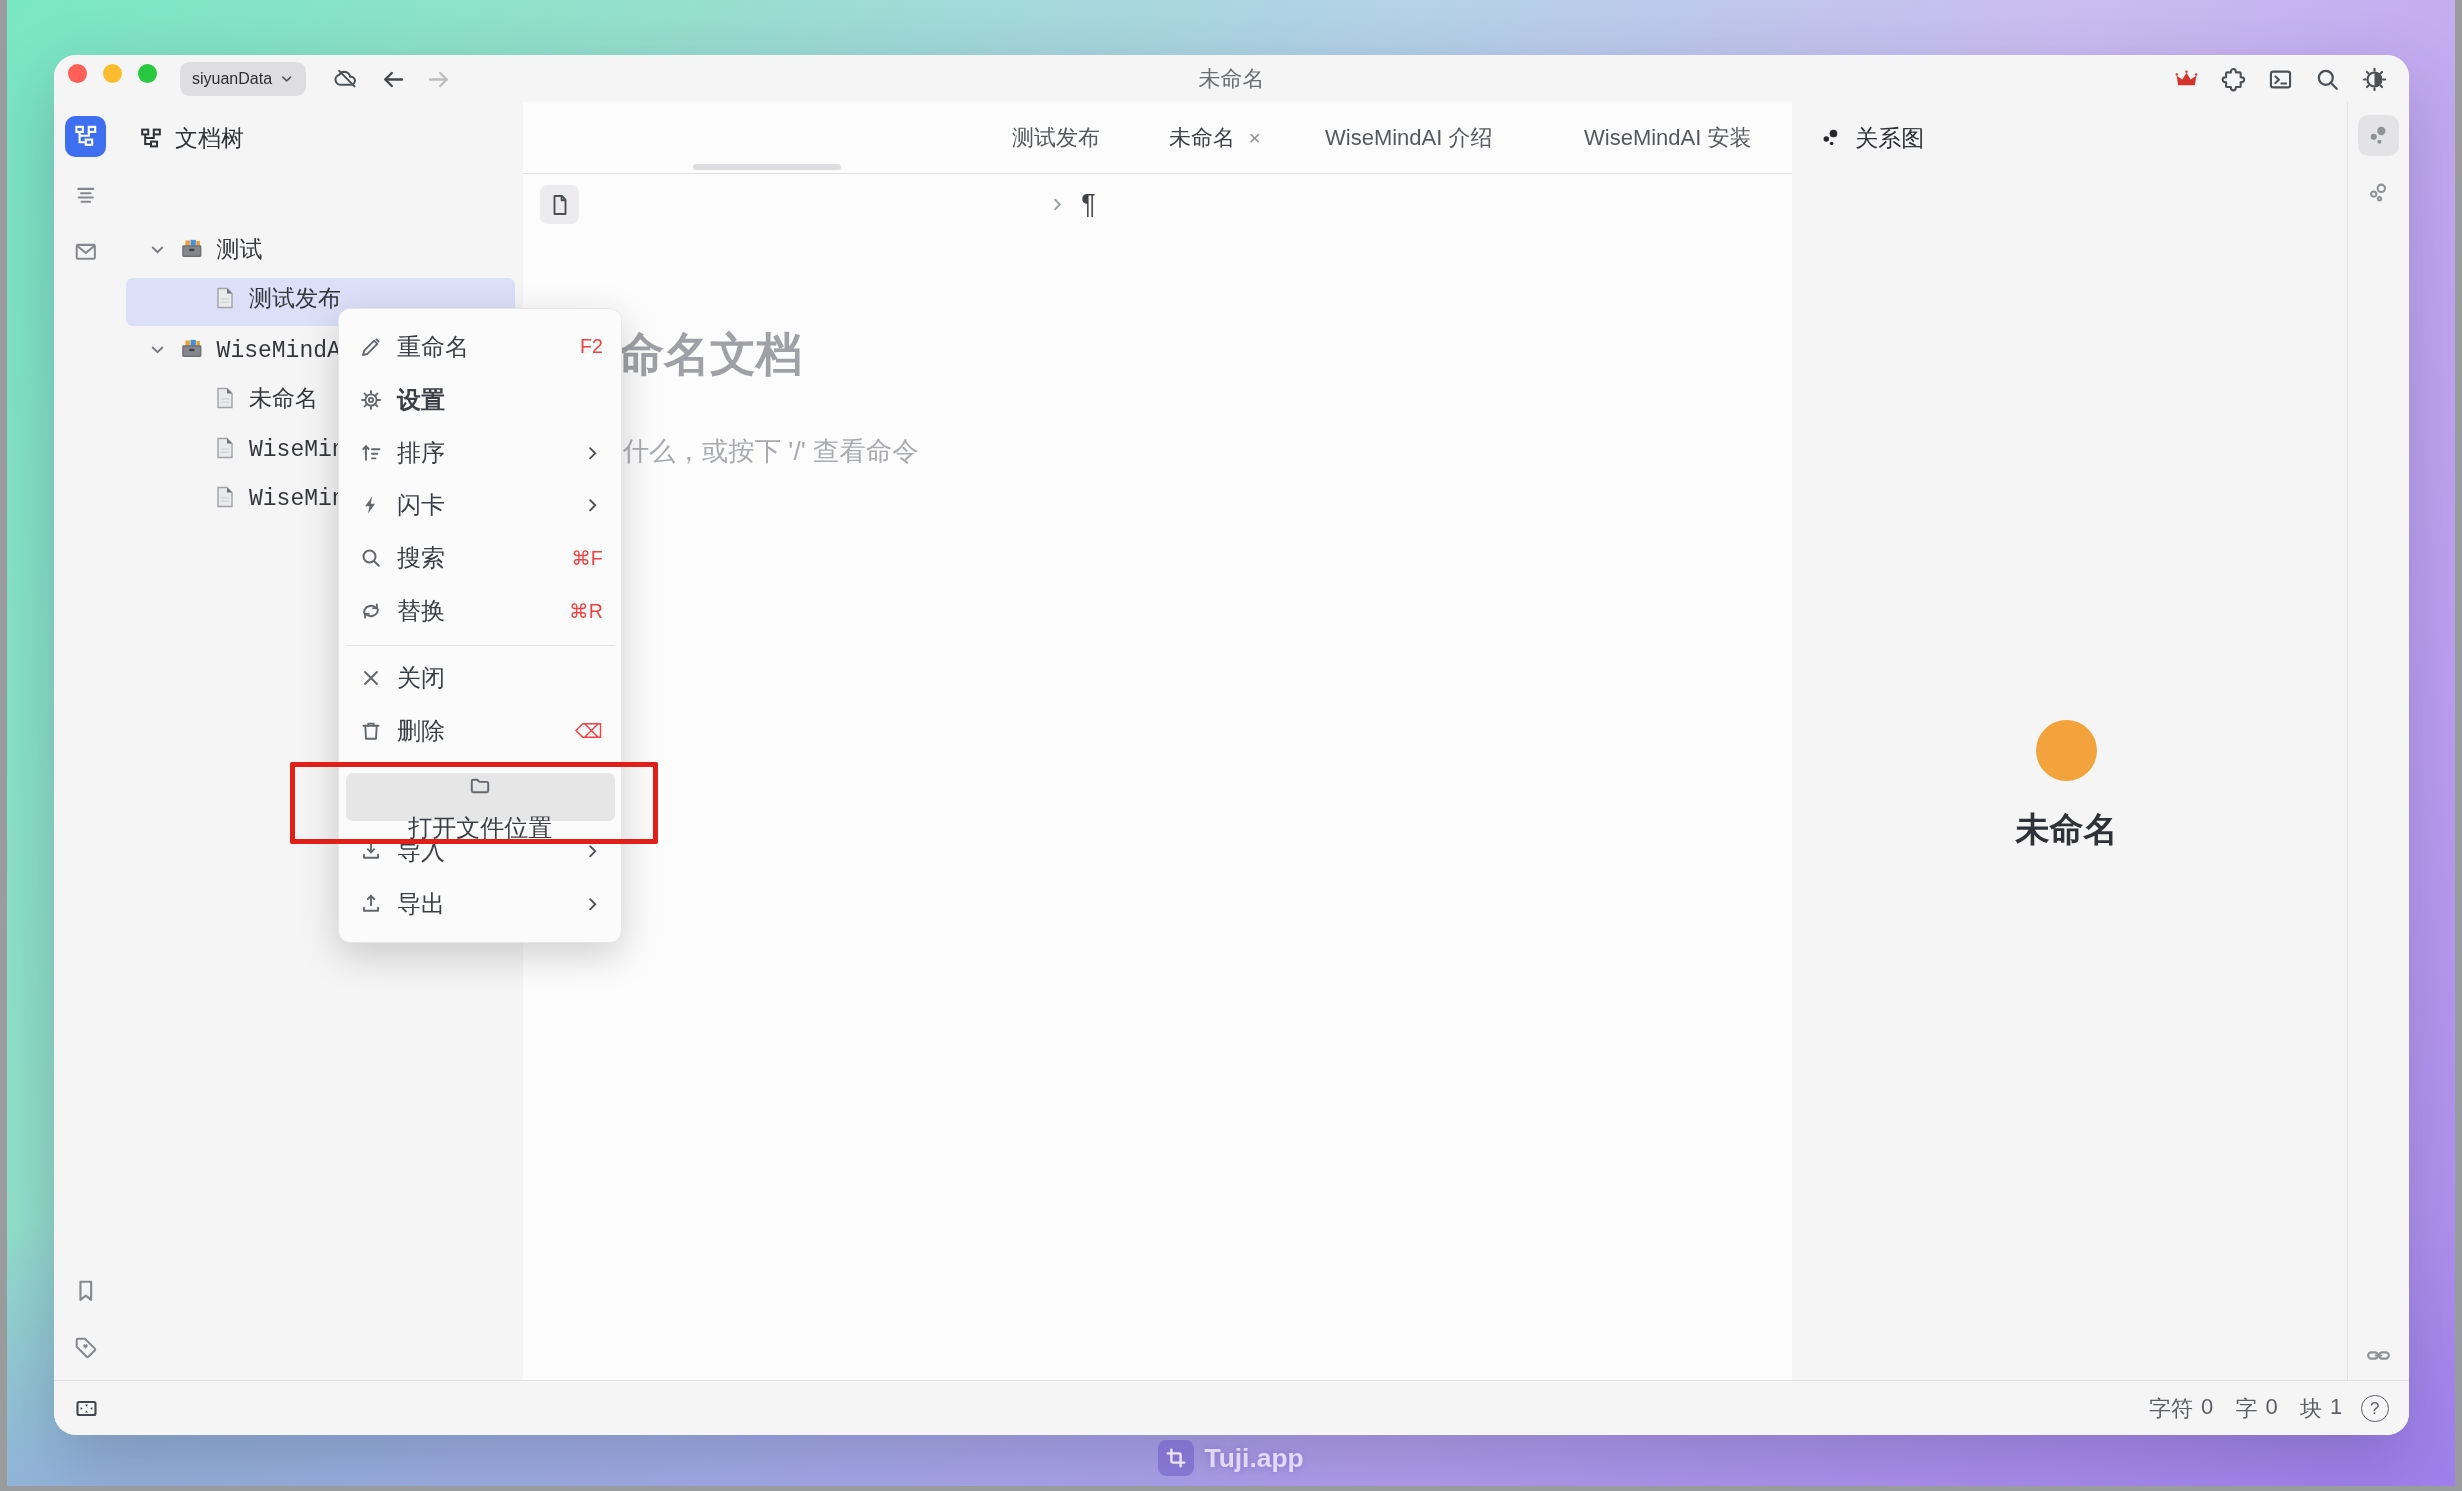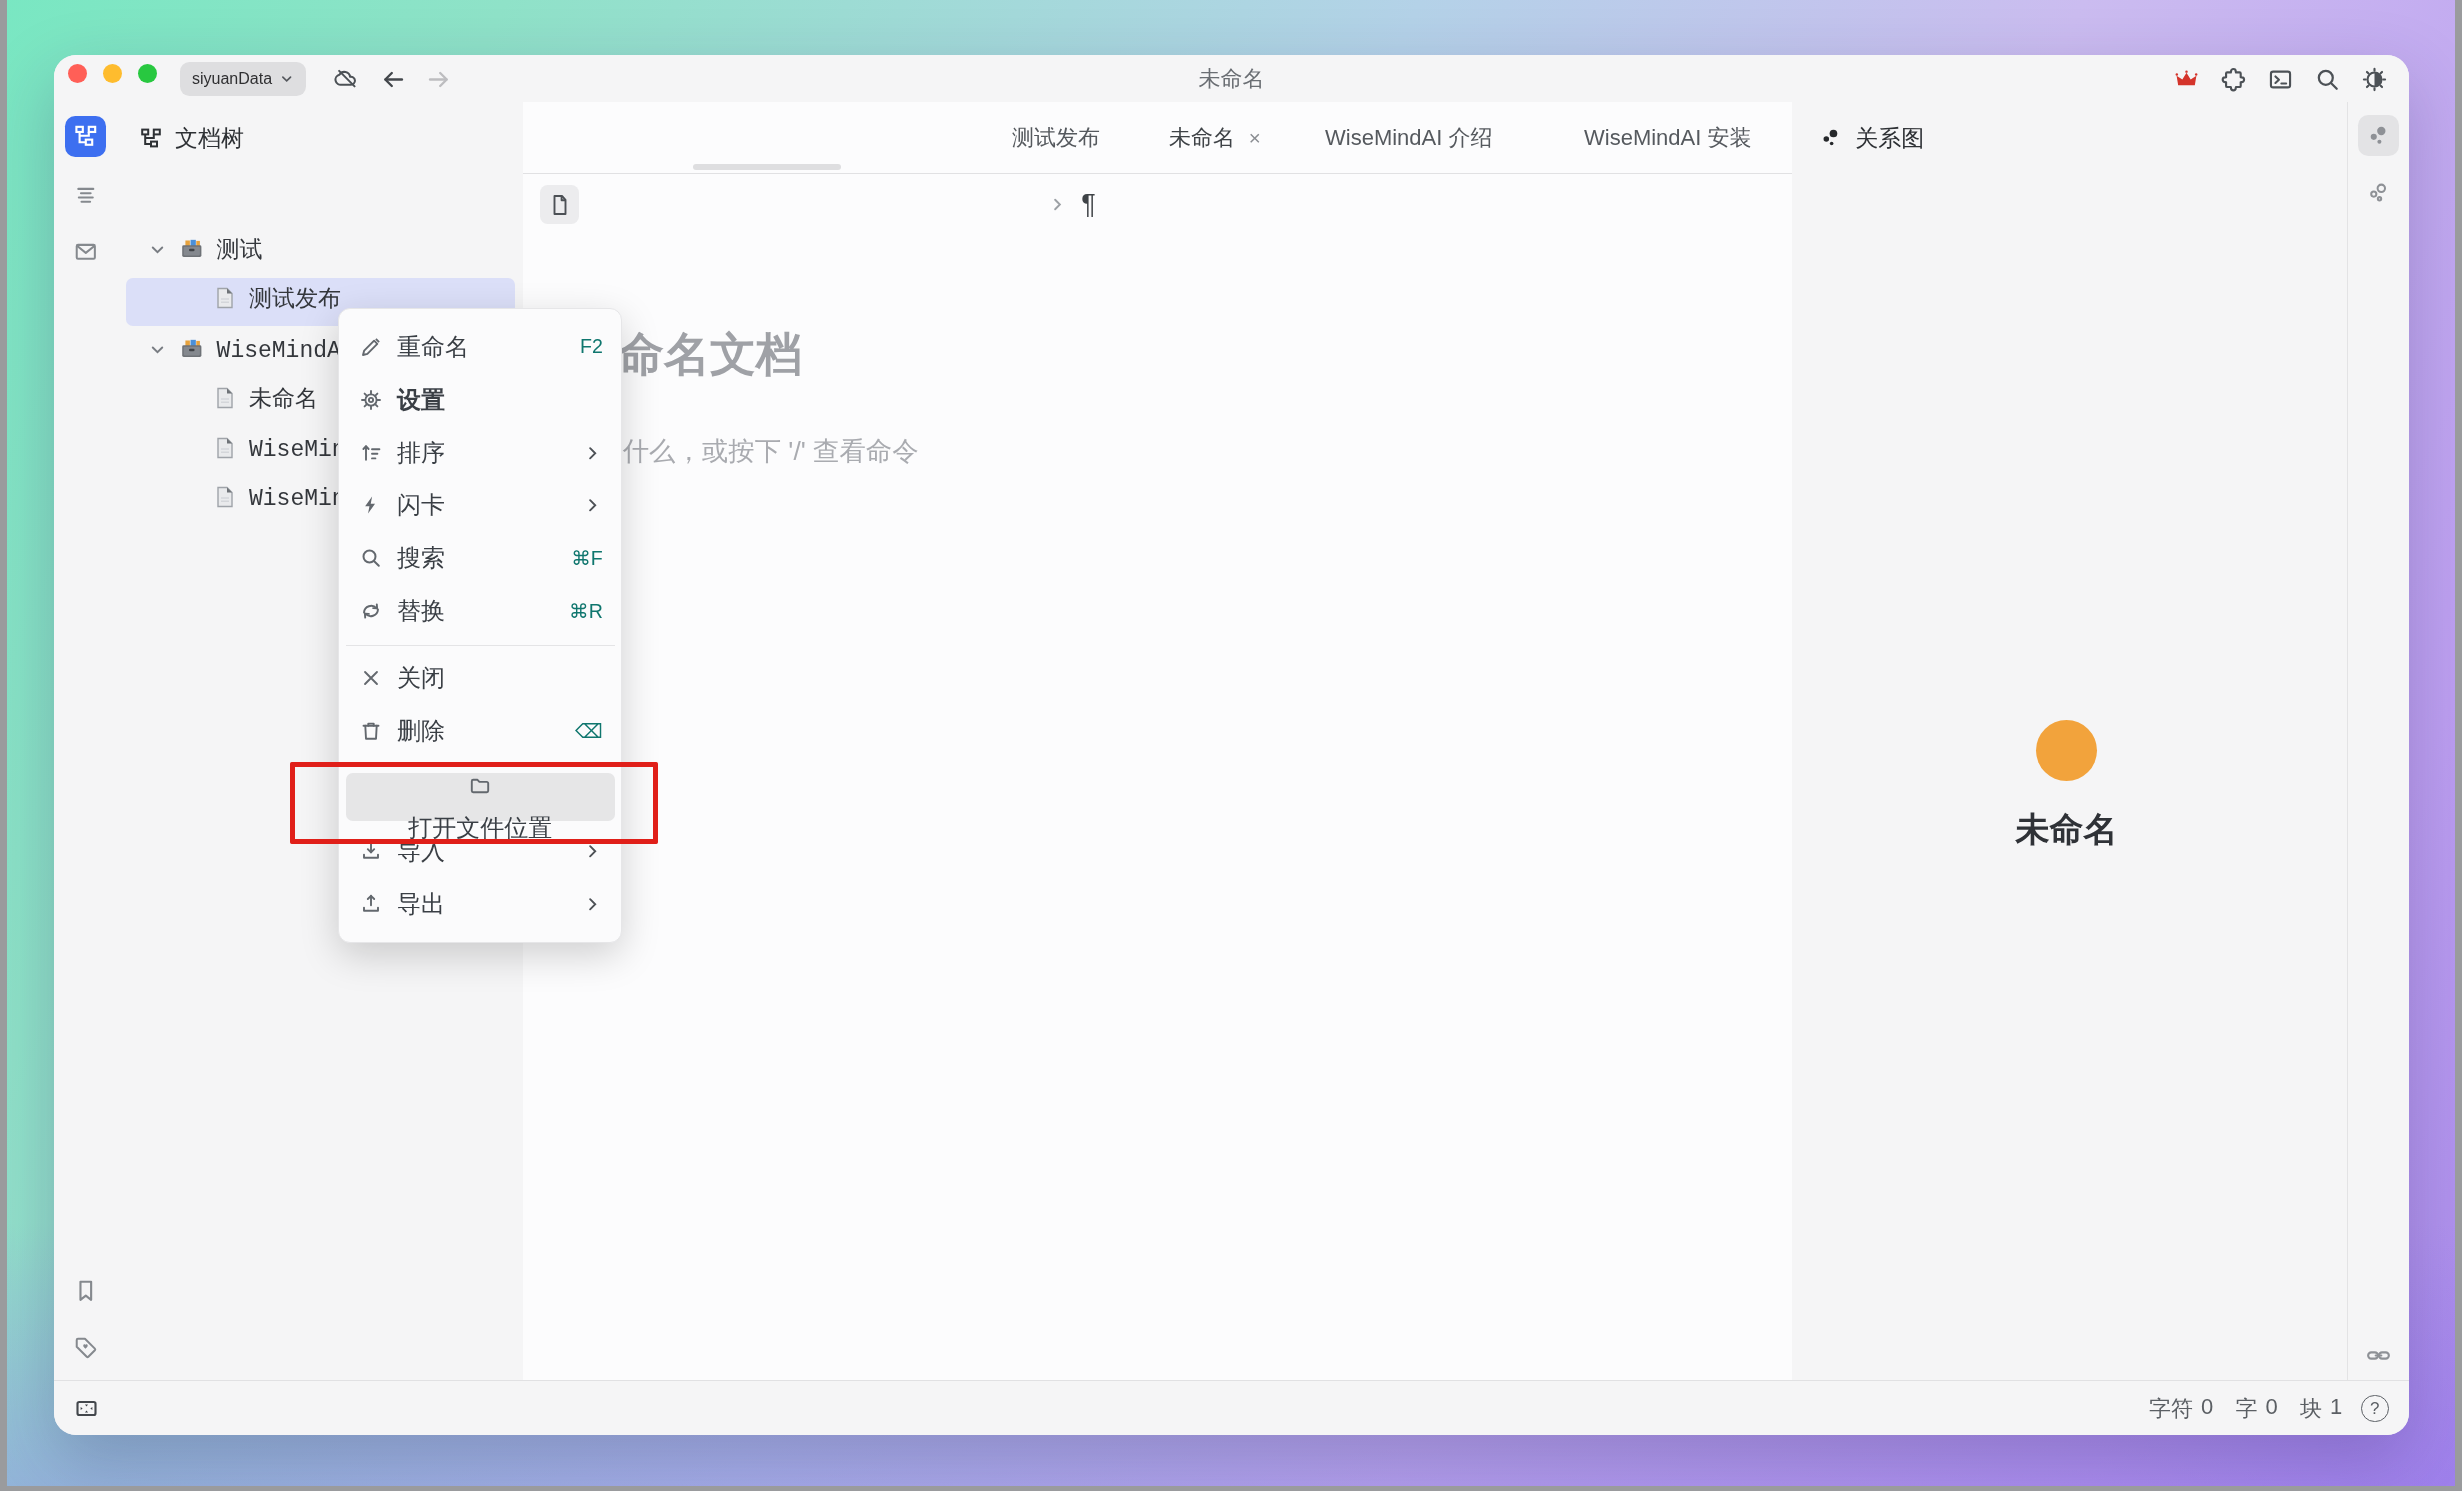--- a/index.html
+++ b/index.html
@@ -56,39 +56,48 @@
   .st-group{position:absolute;right:20.5px;display:flex;align-items:center;gap:10.2px;}
   .st-pair{display:flex;gap:8px;margin-left:12px;}
   .help-circ{width:25.6px;height:25.6px;border:1.7px solid #5B5F64;border-radius:50%;display:flex;align-items:center;justify-content:center;font-size:17px;margin-left:8.5px;}
   
   .cmenu{position:absolute;left:338px;top:308px;width:282px;height:633px;background:#FBFBFC;border:0.9px solid #E6E6E8;
     border-radius:12px;box-shadow:0 12px 38px rgba(0,0,0,.18);z-index:50;}
   .mi{position:absolute;left:6.8px;width:269px;height:48px;display:flex;align-items:center;padding:0 12px;box-sizing:border-box;gap:13.7px;}
   .mi.hl{background:#E6E6E7;border-radius:6.8px;}
   .mi-ic{width:25.6px;height:25.6px;display:flex;align-items:center;justify-content:center;color:#63686E;flex:none;}
   .mi-label{font-size:24px;color:#3A3F45;white-space:nowrap;flex:1;}
-  .mi-short{font-size:19.6px;color:#0f766e;}
+  .mi-short{font-size:19.6px;color:#ef4444;}
   .mi-arrow{color:#4D5156;display:flex;}
   .msep{position:absolute;left:6.8px;width:269px;height:0.9px;background:#E4E4E6;}
   
   .redbox{position:absolute;left:290px;top:762px;width:358px;height:72px;border:5.1px solid #E01F19;z-index:60;border-radius:1.7px;}
   
   .wm{position:absolute;left:0;top:1440px;width:2462px;display:flex;align-items:center;justify-content:center;gap:10.2px;z-index:10;}
   .wm-ic{width:36px;height:36px;border-radius:8.5px;background:rgba(104,84,197,.5);display:flex;align-items:center;justify-content:center;color:#EDE4FF;}
   .wm-tx{font-size:26.4px;font-weight:700;color:rgba(237,228,255,.88);text-shadow:0 0 6.8px rgba(120,95,210,.6);}
   svg{display:block;}
 </style>
 </head>
 <body>
 
 <div class="stage">
   <div class="edge" style="left:0;top:0;width:6.8px;height:1491px;"></div>
   <div class="edge" style="right:0;top:0;width:6.8px;height:1491px;"></div>
   <div class="edge" style="left:0;bottom:0;width:2462px;height:5.1px;"></div>
 
+  <div class="wm">
+    <span class="wm-ic">
+      <svg width="22" height="22" viewBox="0 0 24 24" fill="none" stroke="currentColor" stroke-width="2.6" stroke-linecap="round">
+          <path d="M7 3v12a2 2 0 002 2h12"></path>
+          <path d="M3 7h12a2 2 0 012 2v12"></path>
+        </svg>
+    </span>
+    <span class="wm-tx">Tuji.app</span>
+  </div>
 
   <div class="win">
 
     <div class="titlebar">
       <span class="light" style="left:13.7px;background:#FF5F57;"></span>
       <span class="light" style="left:49px;background:#FEBC2E;"></span>
       <span class="light" style="left:84px;background:#28C840;"></span>
 
       <div class="pill">
         <span>siyuanData</span>

